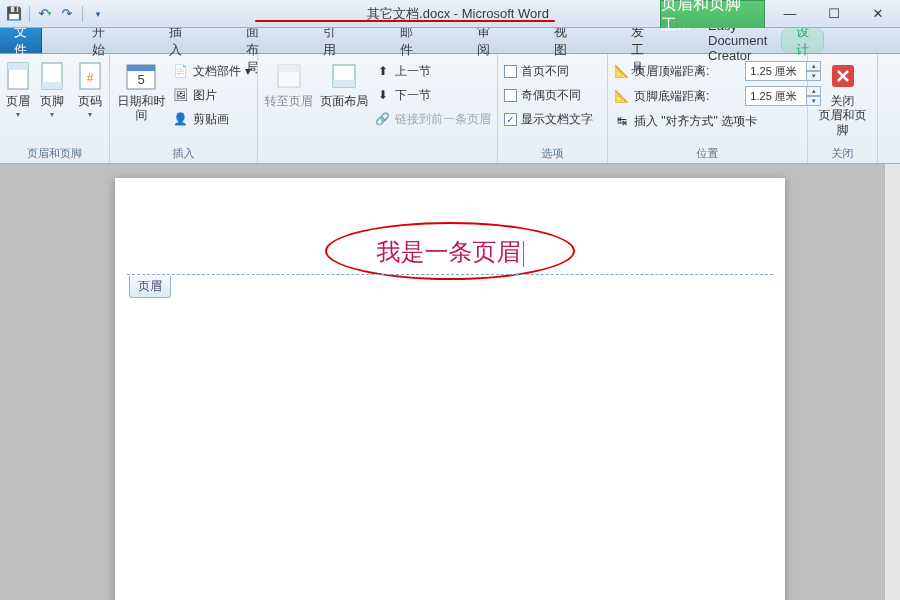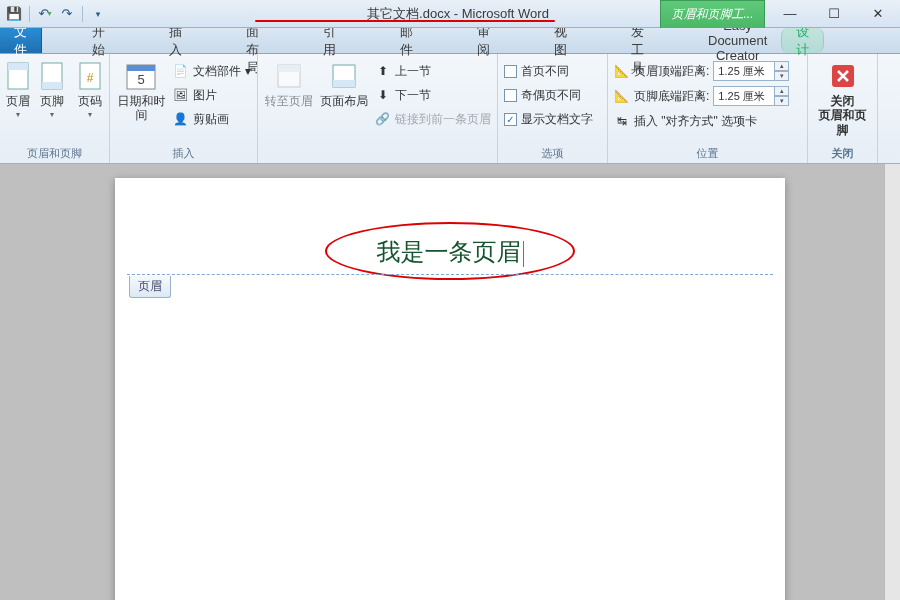--- a/index.html
+++ b/index.html
@@ -6,55 +6,55 @@
   body { background: #fff; width: 900px; height: 600px; overflow: hidden; }
 
   
   .titlebar { height: 28px; background: linear-gradient(#e9f0f8,#d6e4f2); display: flex; align-items: center; border-bottom: 1px solid #9ab2cb; position: relative; }
   .qat { display: flex; align-items: center; gap: 2px; padding-left: 4px; }
   .qat-btn { width: 20px; height: 20px; display: flex; align-items: center; justify-content: center; font-size: 13px; color: #2b5c8a; cursor: pointer; }
   .qat-sep { width:1px; height:16px; background:#a8bed5; margin:0 3px; }
   .qat-drop { font-size: 8px; color:#4a6; margin-left:-2px; }
   .title-center { position:absolute; left:16px; right:0; text-align:center; font-size:13px; color:#3a3a3a; pointer-events:none; }
   .title-underline { position:absolute; top:20px; left:255px; width:300px; height:2px; background:#d00; border-radius:1px; }
-  .context-tab-label { position:absolute; right:135px; top:0; height:28px; width:105px; background:linear-gradient(#5fc97a,#4ab866); color:#fff; font-size:12px; display:flex; align-items:center; justify-content:center; border:1px solid #3a9a55; border-bottom:none;font-style:italic;}
+  .context-tab-label { position:absolute; right:135px; top:0; height:28px; width:105px; background:linear-gradient(#5fc97a,#4ab866); color:#fff; font-size:16px; display:flex; align-items:center; justify-content:center; border:1px solid #3a9a55; border-bottom:none;}
   .win-controls { margin-left:auto; display:flex; }
   .win-btn { width:44px; height:28px; display:flex; align-items:center; justify-content:center; font-size:13px; color:#333; }
 
   
-  .tabs { height:26px; background:linear-gradient(#dbe7f3,#c9daea); display:flex; align-items:stretch; border-bottom:1px solid #8aa7c4; font-size:13px;text-align:center; }
+  .tabs { height:26px; background:linear-gradient(#dbe7f3,#c9daea); display:flex; align-items:stretch; border-bottom:1px solid #8aa7c4; font-size:13px; }
   .file-tab { background:linear-gradient(#2a8dd4,#1d6fb0); color:#fff; padding:0 14px; display:flex; align-items:center; border-right:1px solid #1a5a8f;}
   .tab { padding:0 14px; display:flex; align-items:center; color:#3b3b3b; cursor:pointer;margin-left:36px; }
   .tab.context { margin-left:auto; width:105px; justify-content:center; background:rgba(120,220,150,0.25); color:#2a6; border-left:1px solid #9cc; border-right:1px solid #9cc;border-radius:8px;}
   .tabs-spacer { flex:1; }
 
   
   .ribbon { height:110px; background:linear-gradient(#f3f7fb,#e6eef6); border-bottom:1px solid #9ab2cb; display:flex; font-size:12px; color:#333; }
   .rgroup { border-right:1px solid #c3d4e5; padding:4px 6px 2px 6px; display:flex; flex-direction:column; }
   .rgroup-body { flex:1; display:flex; align-items:flex-start; gap:6px; }
   .rgroup-label { text-align:center; font-size:11px; color:#5a7490; padding-top:2px; }
   .bigbtn { width:44px; display:flex; flex-direction:column; align-items:center; gap:2px; padding-top:2px; cursor:pointer; text-align:center; line-height:1.2;}
   .bigbtn .ico { width:32px; height:32px; display:flex; align-items:center; justify-content:center; }
   .bigbtn .drop { font-size:8px; color:#666; }
   .smallrow { display:flex; align-items:center; gap:4px; height:22px; cursor:pointer; white-space:nowrap;}
   .smallrow.disabled { color:#a0a8b0; }
   .smallrow .sico { width:16px; height:16px; display:flex; align-items:center; justify-content:center; }
   .col { display:flex; flex-direction:column; gap:2px; padding-top:2px;}
   .chk { width:13px; height:13px; border:1px solid #7a94ad; background:#fff; display:inline-flex; align-items:center; justify-content:center; font-size:10px; color:#2a6ea8;}
-  .numinput { display:flex; align-items:center; }
+  .numinput { display:flex; align-items:center;margin-left:32px; }
   .numfield { width:62px; height:20px; border:1px solid #9ab2cb; background:#fff; font-size:11px; padding:0 4px; display:flex; align-items:center;}
   .spin { width:14px; display:flex; flex-direction:column; }
   .spin div { height:10px; border:1px solid #9ab2cb; border-left:none; background:#eef3f8; font-size:7px; display:flex; align-items:center; justify-content:center; color:#556;}
   .closebtn { width:44px; }
   .closebtn .ico svg { }
 
   
   .workspace { height:436px; background:#bfbfbf; display:flex; justify-content:center; overflow:hidden; position:relative;}
   .page { width:670px; background:#fff; margin-top:14px; box-shadow:0 2px 8px rgba(0,0,0,0.3); height:560px; position:relative; padding-top:58px;}
-  .header-text { text-align:center; font-size:24px; color:#14532d; font-family:"SimSun",serif;}
+  .header-text { text-align:center; font-size:24px; color:#be185d; font-family:"SimSun",serif;}
   .header-cursor { display:inline-block; width:1px; height:26px; background:#3a7bd5; vertical-align:middle; margin-left:2px;}
   .dashline { position:absolute; top:96px; left:12px; right:12px; border-top:1px dashed #7aa8d8; }
   .header-tag { position:absolute; top:98px; left:14px; background:linear-gradient(#f5f9fd,#dce9f5); border:1px solid #9ab2cb; border-top:none; padding:2px 8px; font-size:12px; color:#446; border-radius:0 0 3px 3px;}
   .anno-ellipse { position:absolute; top:44px; left:50%; transform:translateX(-50%); width:250px; height:58px; border:2px solid #d00; border-radius:50%; pointer-events:none;}
   .rscroll { width:16px; background:#e6e6e6; border-left:1px solid #bbb; position:absolute; right:0; top:0; bottom:0;}
 </style>
 </head>
 <body>
 
 <div class="titlebar">
@@ -247,21 +247,21 @@
         </div>
         <div class="smallrow">
             <span class="sico">↹</span>
             <span>插入 "对齐方式" 选项卡</span>
           </div>
       </div>
     </div>
     <div class="rgroup-label">位置</div>
   </div>
 
-  <div class="rgroup" style="width:70px;font-weight:bold;">
+  <div class="rgroup" style="width:70px;">
     <div class="rgroup-body">
       <div class="bigbtn closebtn" style="width:60px;">
         <div class="ico">
             <svg width="26" height="26">
               <rect x="2" y="2" width="22" height="22" rx="3" fill="#d44"></rect>
               <path d="M8 8 L18 18 M18 8 L8 18" stroke="#fff" stroke-width="2.5"></path>
             </svg>
           </div>
         <span style="white-space:pre-line;">关闭
 页眉和页脚</span>

